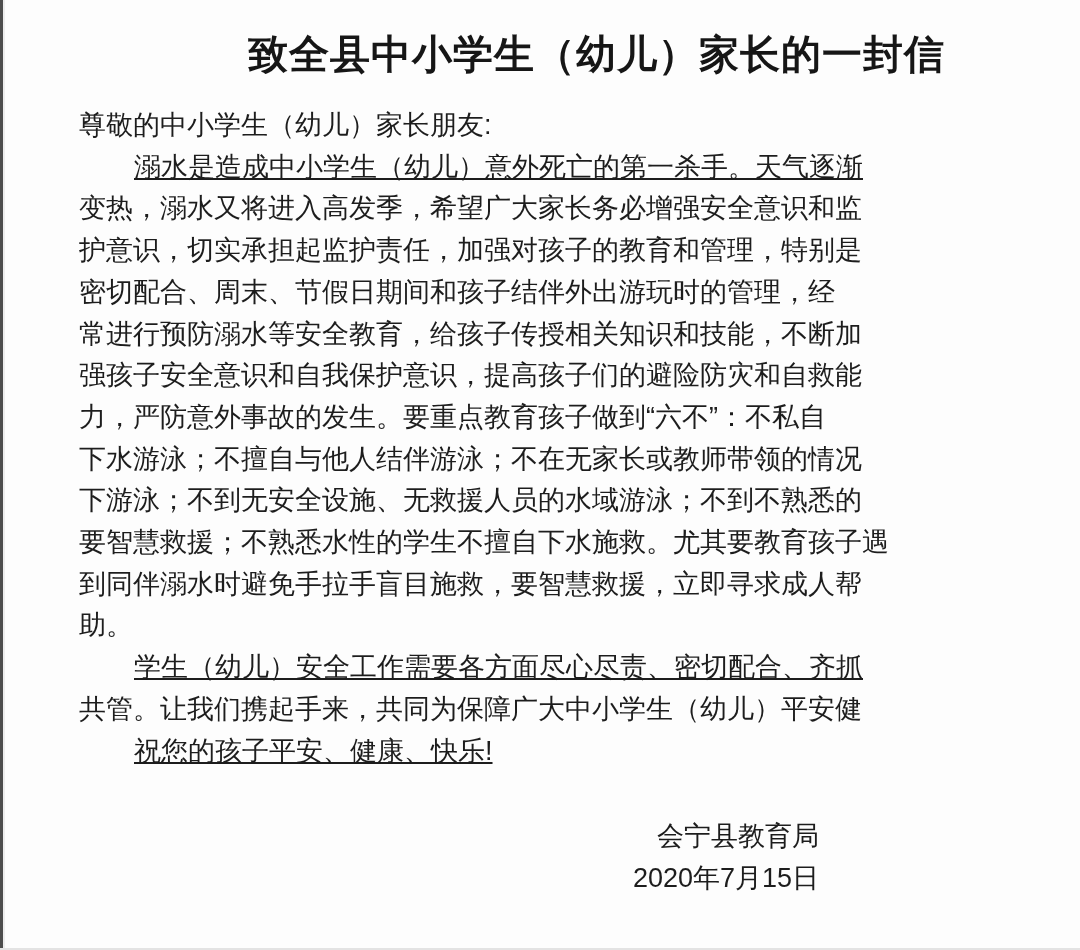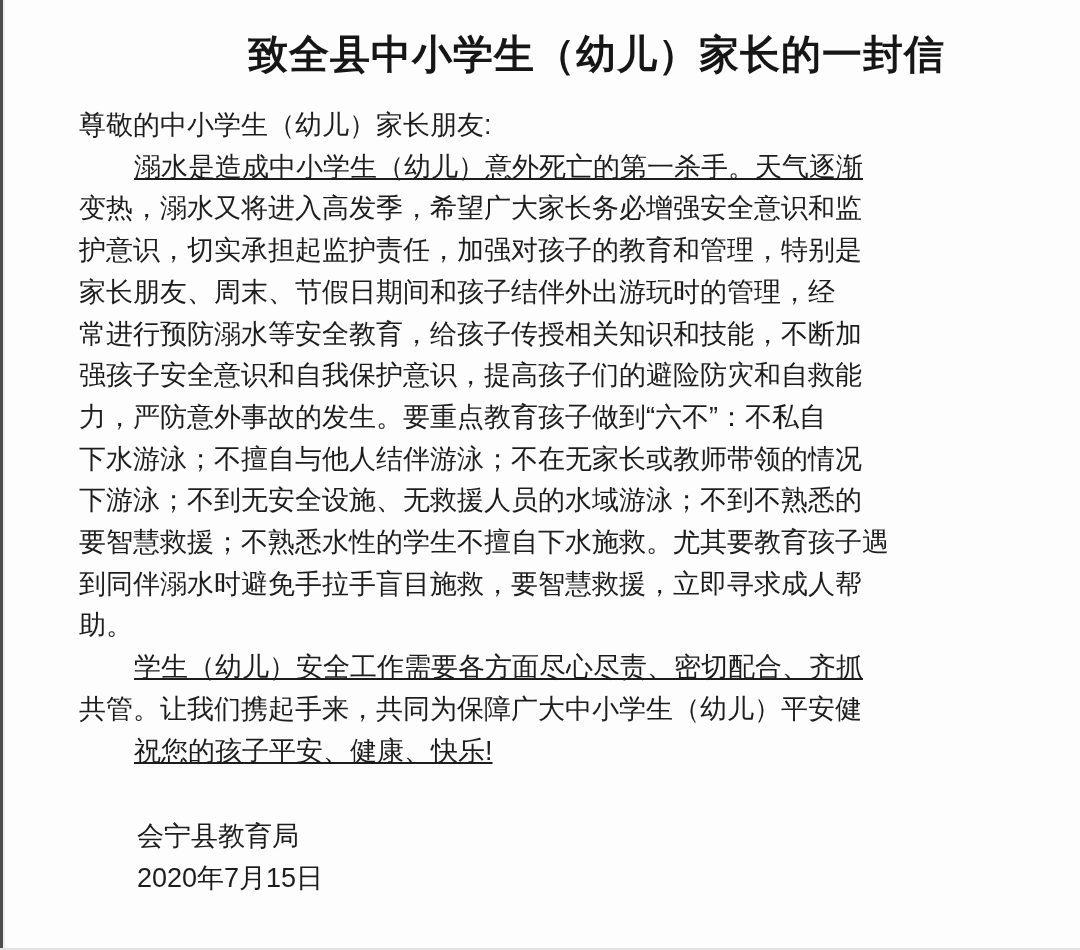--- a/index.html
+++ b/index.html
@@ -43,41 +43,41 @@
     line-height: 41.7px;
     color: #1d1d1d;
   }
   .line { white-space: nowrap; }
   .indent { padding-left: 55px; text-decoration: underline; }
   .sign-block {
     margin: 44px 0 0 137px;
     width: 812px;
     box-sizing: border-box;
     padding-right: 130px;
-    text-align: left;
+    text-align: right;
     font-size: 27px;
     line-height: 41.7px;
     color: #1d1d1d;
   }
 </style>
 </head>
 <body>
 
 <div class="page">
   <div class="scan-edge"></div>
   <div class="scan-edge-soft"></div>
 
   <h1 class="title">致全县中小学生（幼儿）家长的一封信</h1>
 
   <div class="letter-body">
     <div class="line">尊敬的中小学生（幼儿）家长朋友:</div>
     <div class="line indent">溺水是造成中小学生（幼儿）意外死亡的第一杀手。天气逐渐</div>
     <div class="line">变热，溺水又将进入高发季，希望广大家长务必增强安全意识和监</div>
     <div class="line">护意识，切实承担起监护责任，加强对孩子的教育和管理，特别是</div>
-    <div class="line">家长朋友、周末、节假日期间和孩子结伴外出游玩时的管理，经</div>
+    <div class="line">密切配合、周末、节假日期间和孩子结伴外出游玩时的管理，经</div>
     <div class="line">常进行预防溺水等安全教育，给孩子传授相关知识和技能，不断加</div>
     <div class="line">强孩子安全意识和自我保护意识，提高孩子们的避险防灾和自救能</div>
     <div class="line">力，严防意外事故的发生。要重点教育孩子做到“六不”：不私自</div>
     <div class="line">下水游泳；不擅自与他人结伴游泳；不在无家长或教师带领的情况</div>
     <div class="line">下游泳；不到无安全设施、无救援人员的水域游泳；不到不熟悉的</div>
     <div class="line">要智慧救援；不熟悉水性的学生不擅自下水施救。尤其要教育孩子遇</div>
     <div class="line">到同伴溺水时避免手拉手盲目施救，要智慧救援，立即寻求成人帮</div>
     <div class="line">助。</div>
     <div class="line indent">学生（幼儿）安全工作需要各方面尽心尽责、密切配合、齐抓</div>
     <div class="line">共管。让我们携起手来，共同为保障广大中小学生（幼儿）平安健</div>

